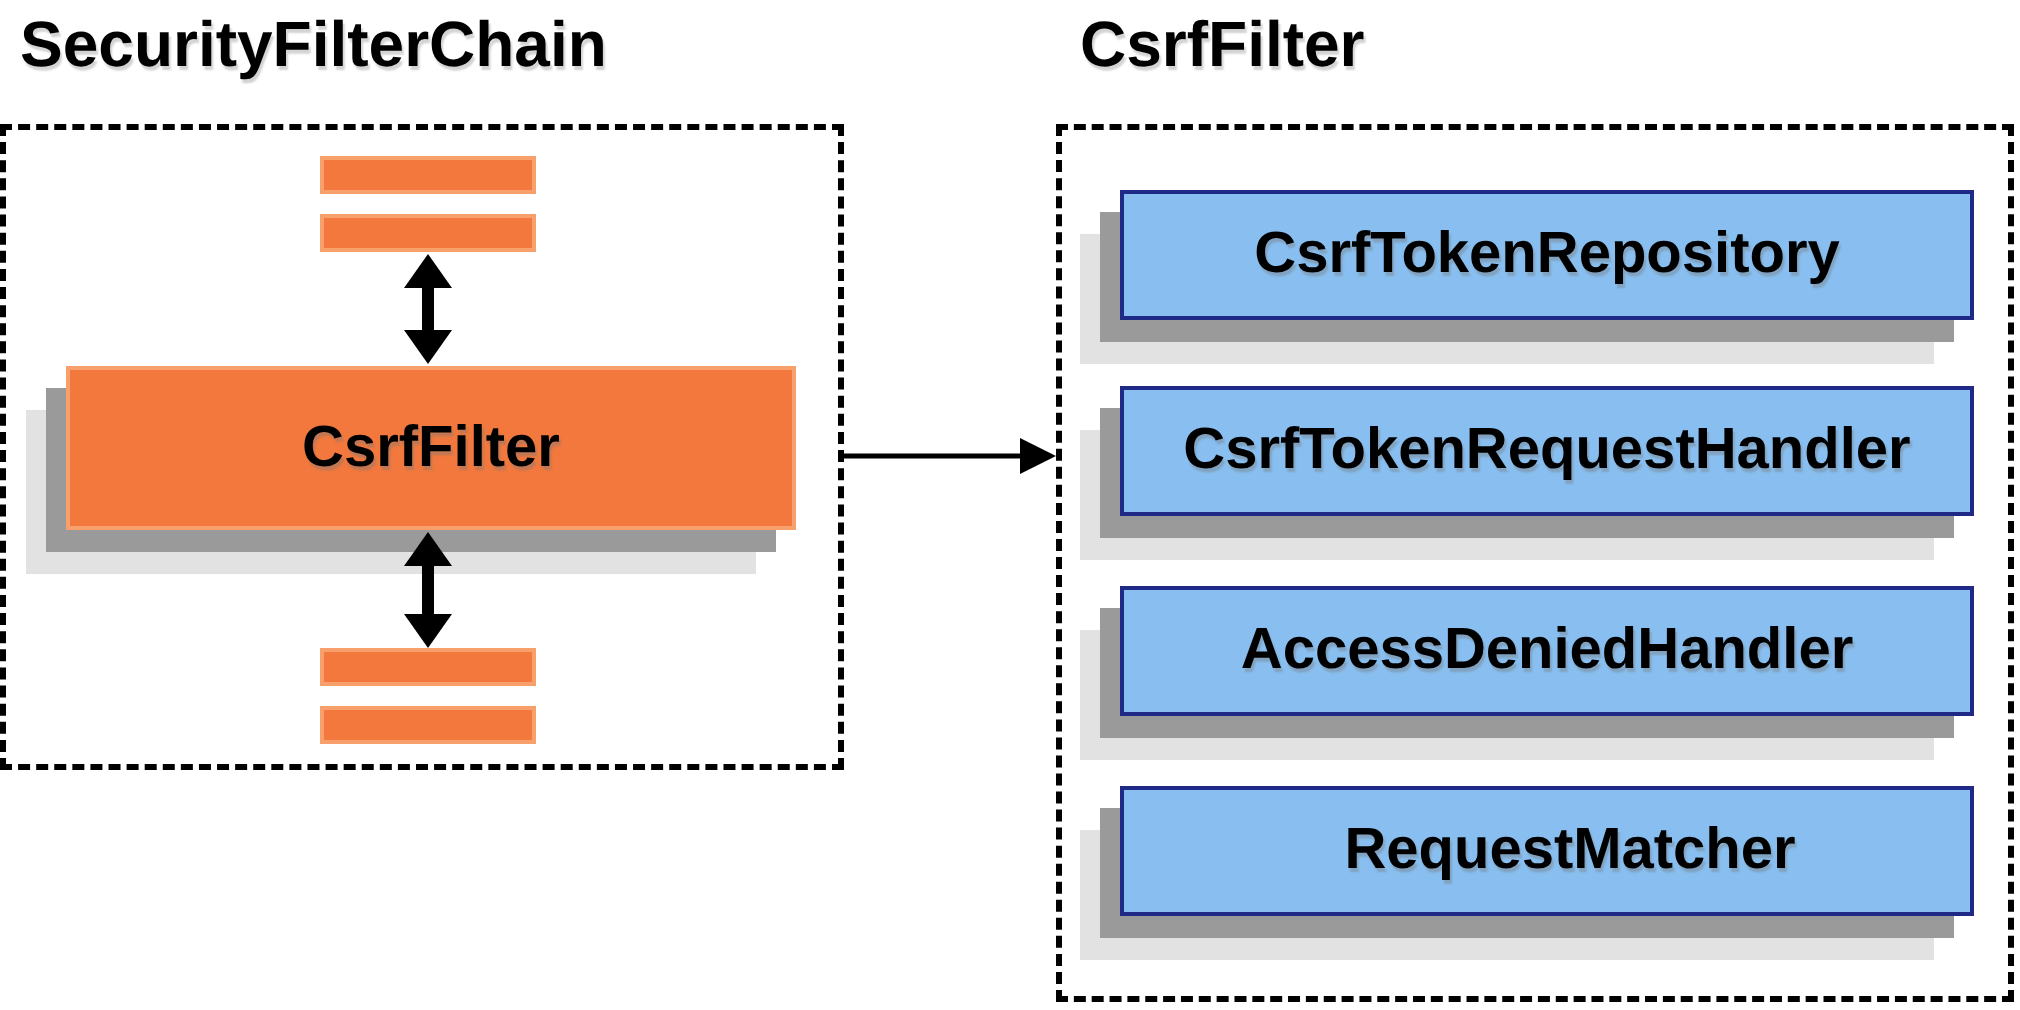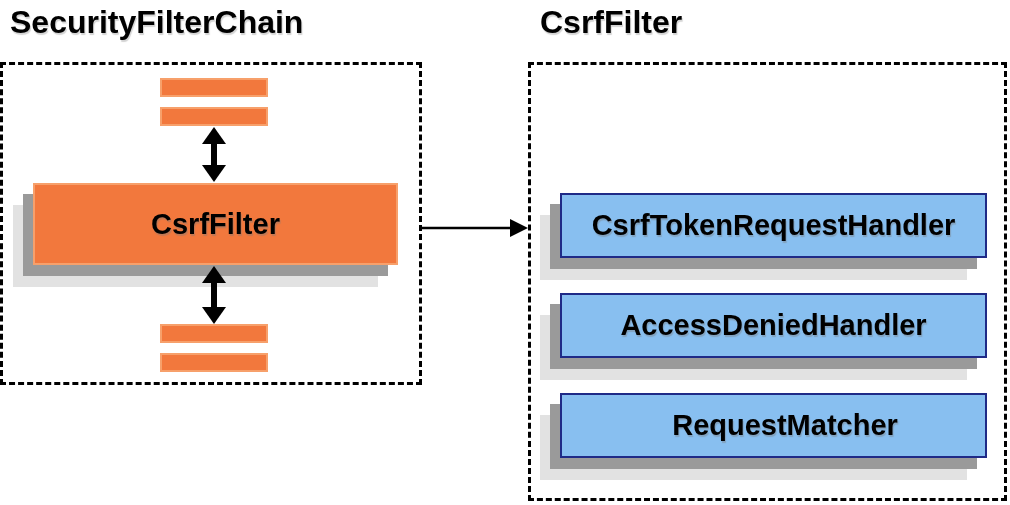--- a/index.html
+++ b/index.html
@@ -114,20 +114,23 @@
 
   <svg class="arrow" style="left:422px;top:218px;" width="106" height="20" viewBox="0 0 106 20">
     <rect x="0" y="8.75" width="89" height="2.5" fill="#000"></rect>
     <polygon points="88,1 88,19 106,10" fill="#000"></polygon>
   </svg>
 
   <div class="title" style="left:540px;top:0px;">CsrfFilter</div>
 
   <div class="dashed-box" style="left:528px;top:62px;width:479px;height:439px;"></div>
 
+  <div class="component-box" style="top:95px;">
+    <span class="box-label">CsrfTokenRepository</span>
+  </div>
 
   <div class="component-box" style="top:293px;">
     <span class="box-label">AccessDeniedHandler</span>
   </div>
 
   <div class="component-box" style="top:193px;">
     <span class="box-label">CsrfTokenRequestHandler</span>
   </div>
 
   <div class="component-box" style="top:393px;padding-left:23px;">

